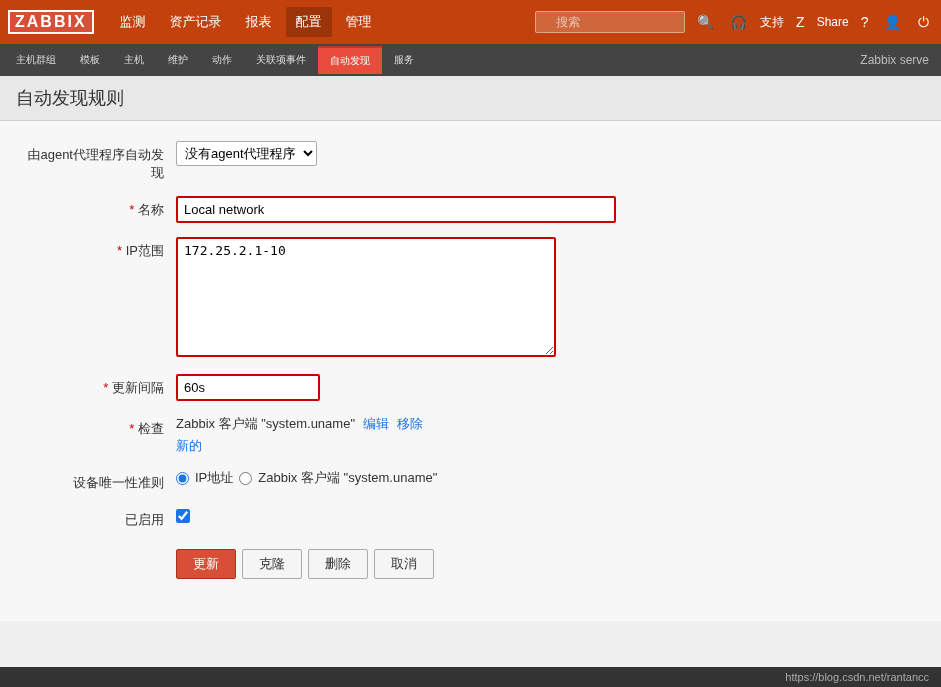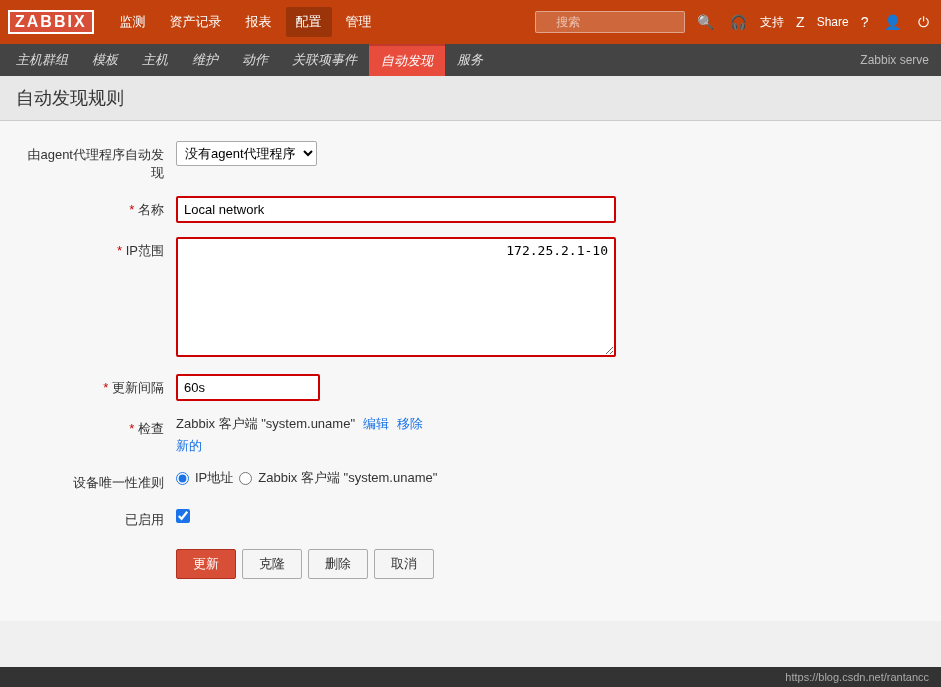--- a/index.html
+++ b/index.html
@@ -70,23 +70,22 @@
       background: #444;
       display: flex;
       align-items: center;
       height: 32px;
       padding: 0 4px;
     }
     .sub-nav a {
       color: #ddd;
       text-decoration: none;
       padding: 6px 12px;
-      font-size: 13px;
+      font-size: 10px;
       display: block;
-      font-style: italic;
     }
     .sub-nav a.active {
       background: #e74c3c;
       color: white;
       border-top: 2px solid #c0392b;
     }
     .sub-nav-right {
       margin-left: auto;
       color: #bbb;
       font-size: 12px;
@@ -146,29 +145,28 @@
       background: white;
       border-radius: 2px;
     }
     .name-input {
       width: 440px;
     }
     .interval-input {
       width: 144px;
     }
     .ip-textarea {
-      width: 440px;
+      width: 380px;
       height: 120px;
       border: 1px solid #c00;
       padding: 4px 6px;
       font-size: 13px;
       resize: vertical;
       border-radius: 2px;
       background: white;
-      text-align: right;
     }
     .select-agent {
       border: 1px solid #aaa;
       padding: 3px 4px;
       font-size: 13px;
       background: white;
       border-radius: 2px;
     }
 
     

